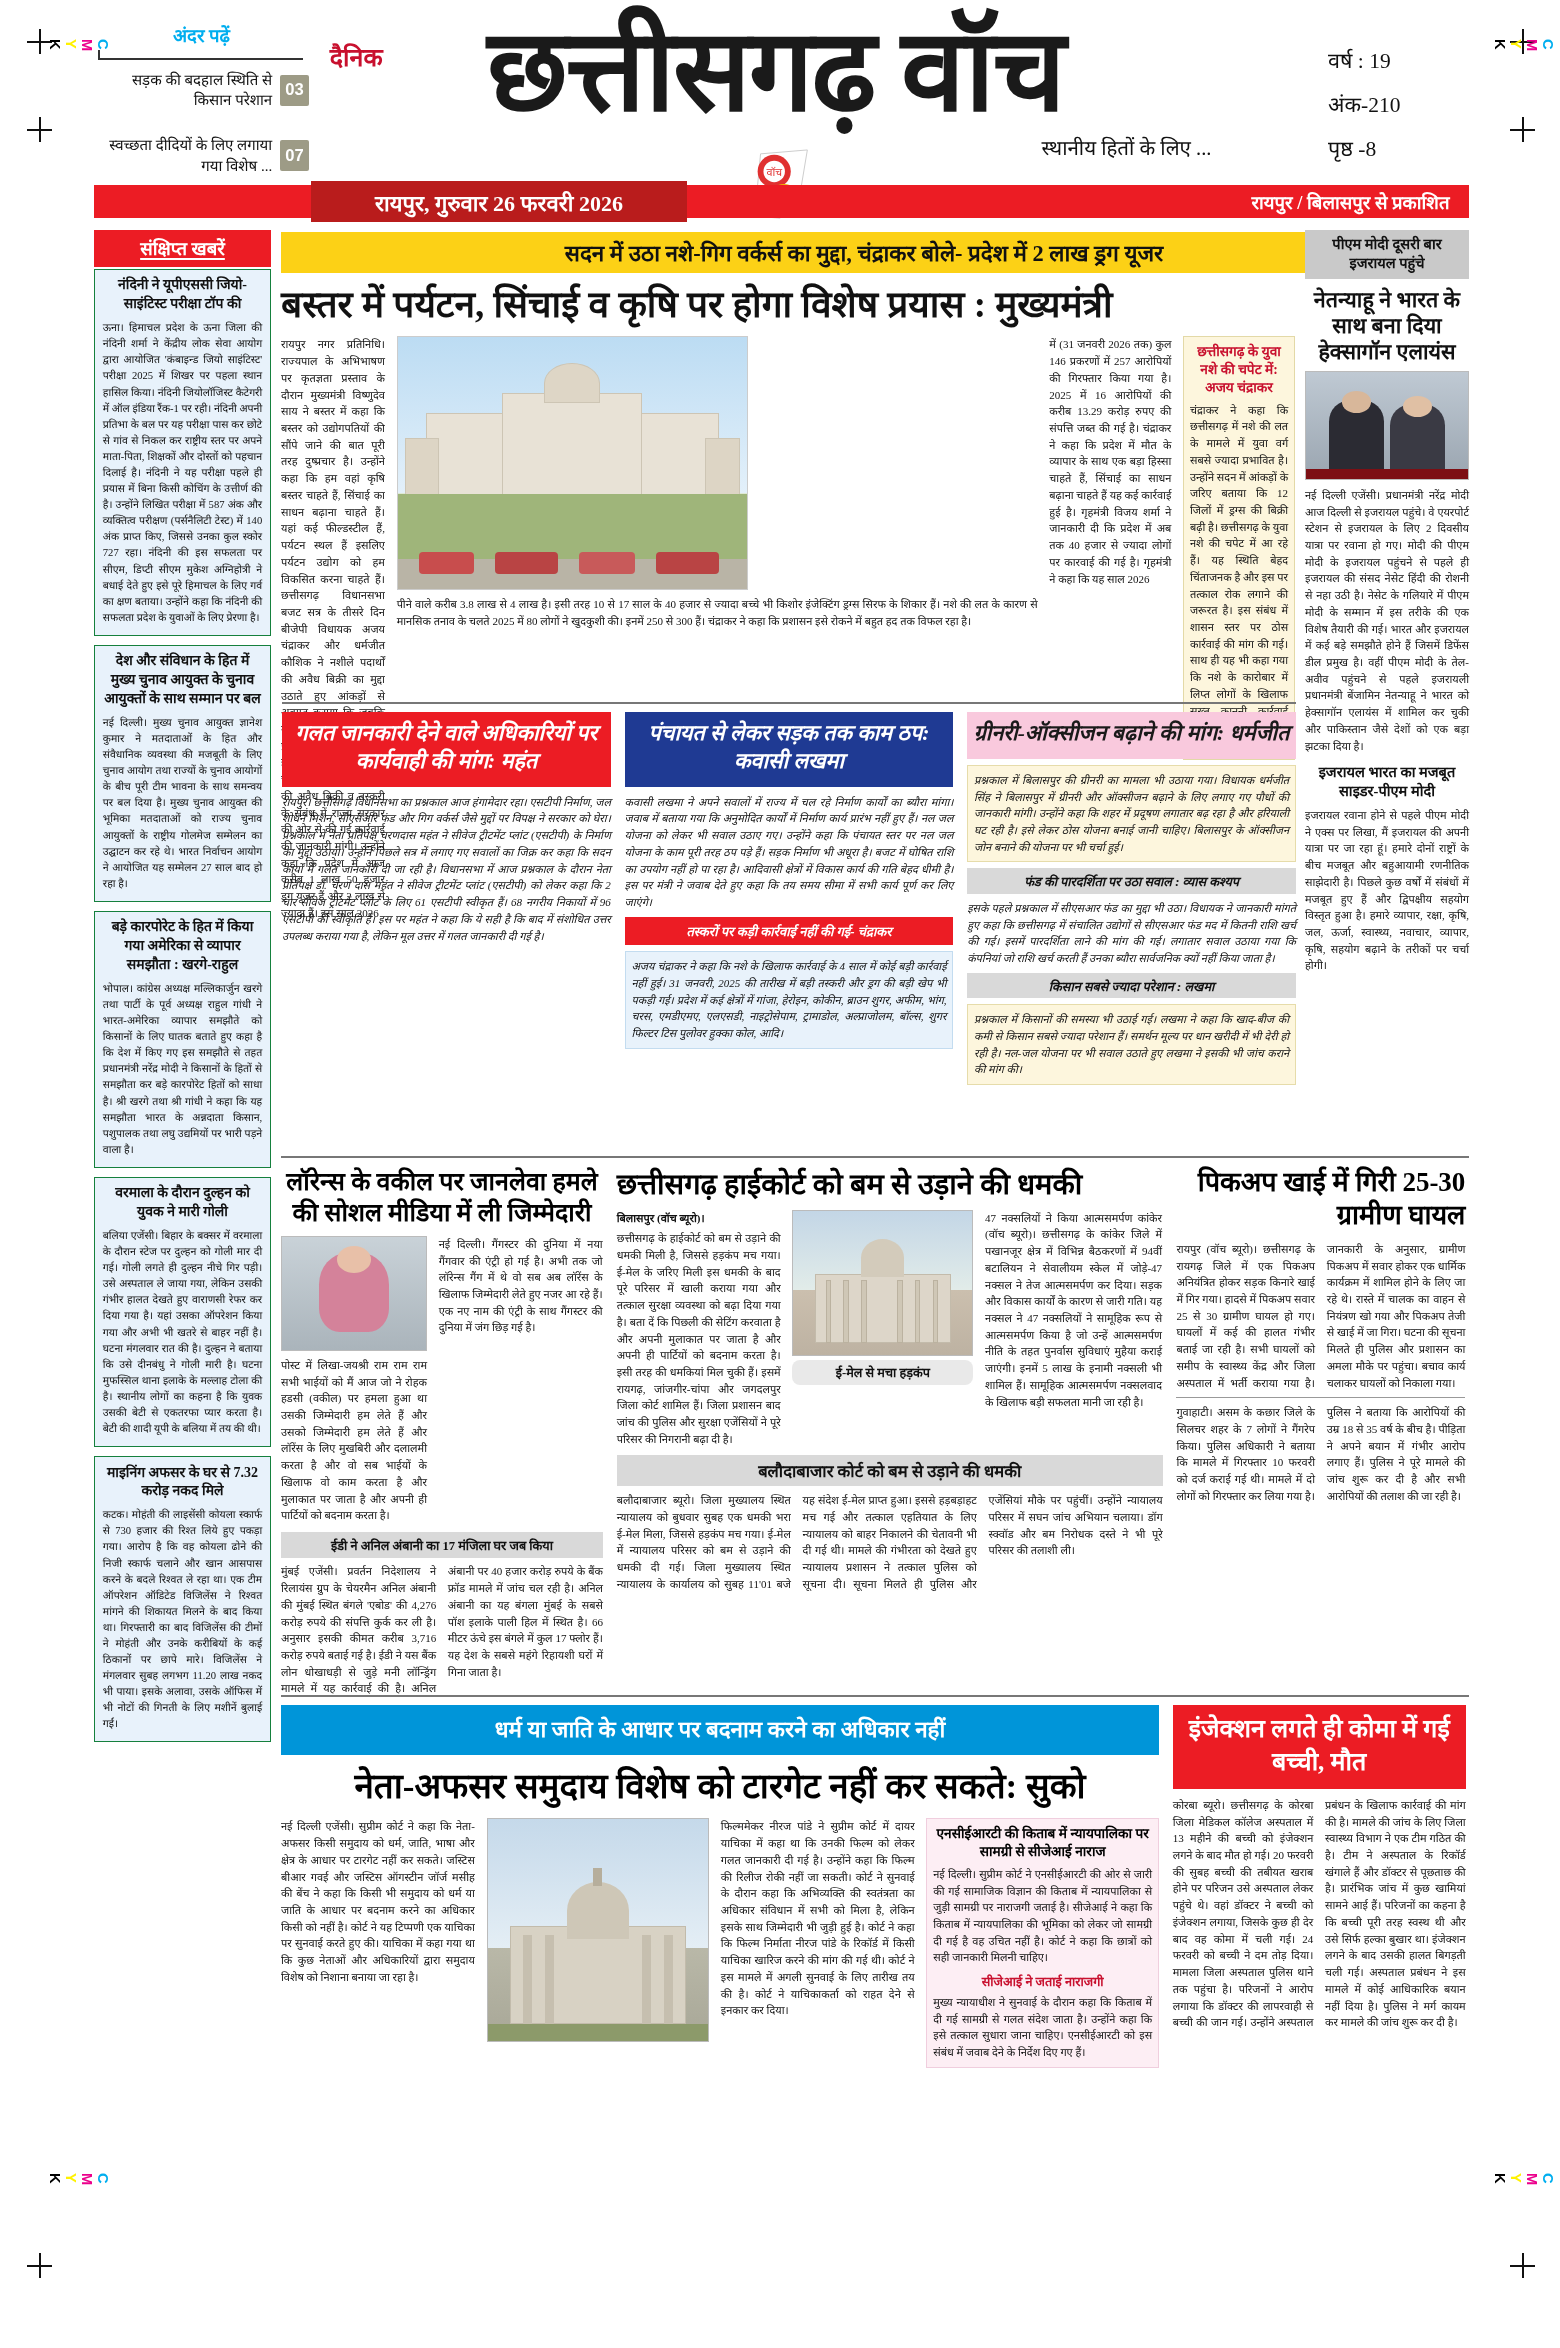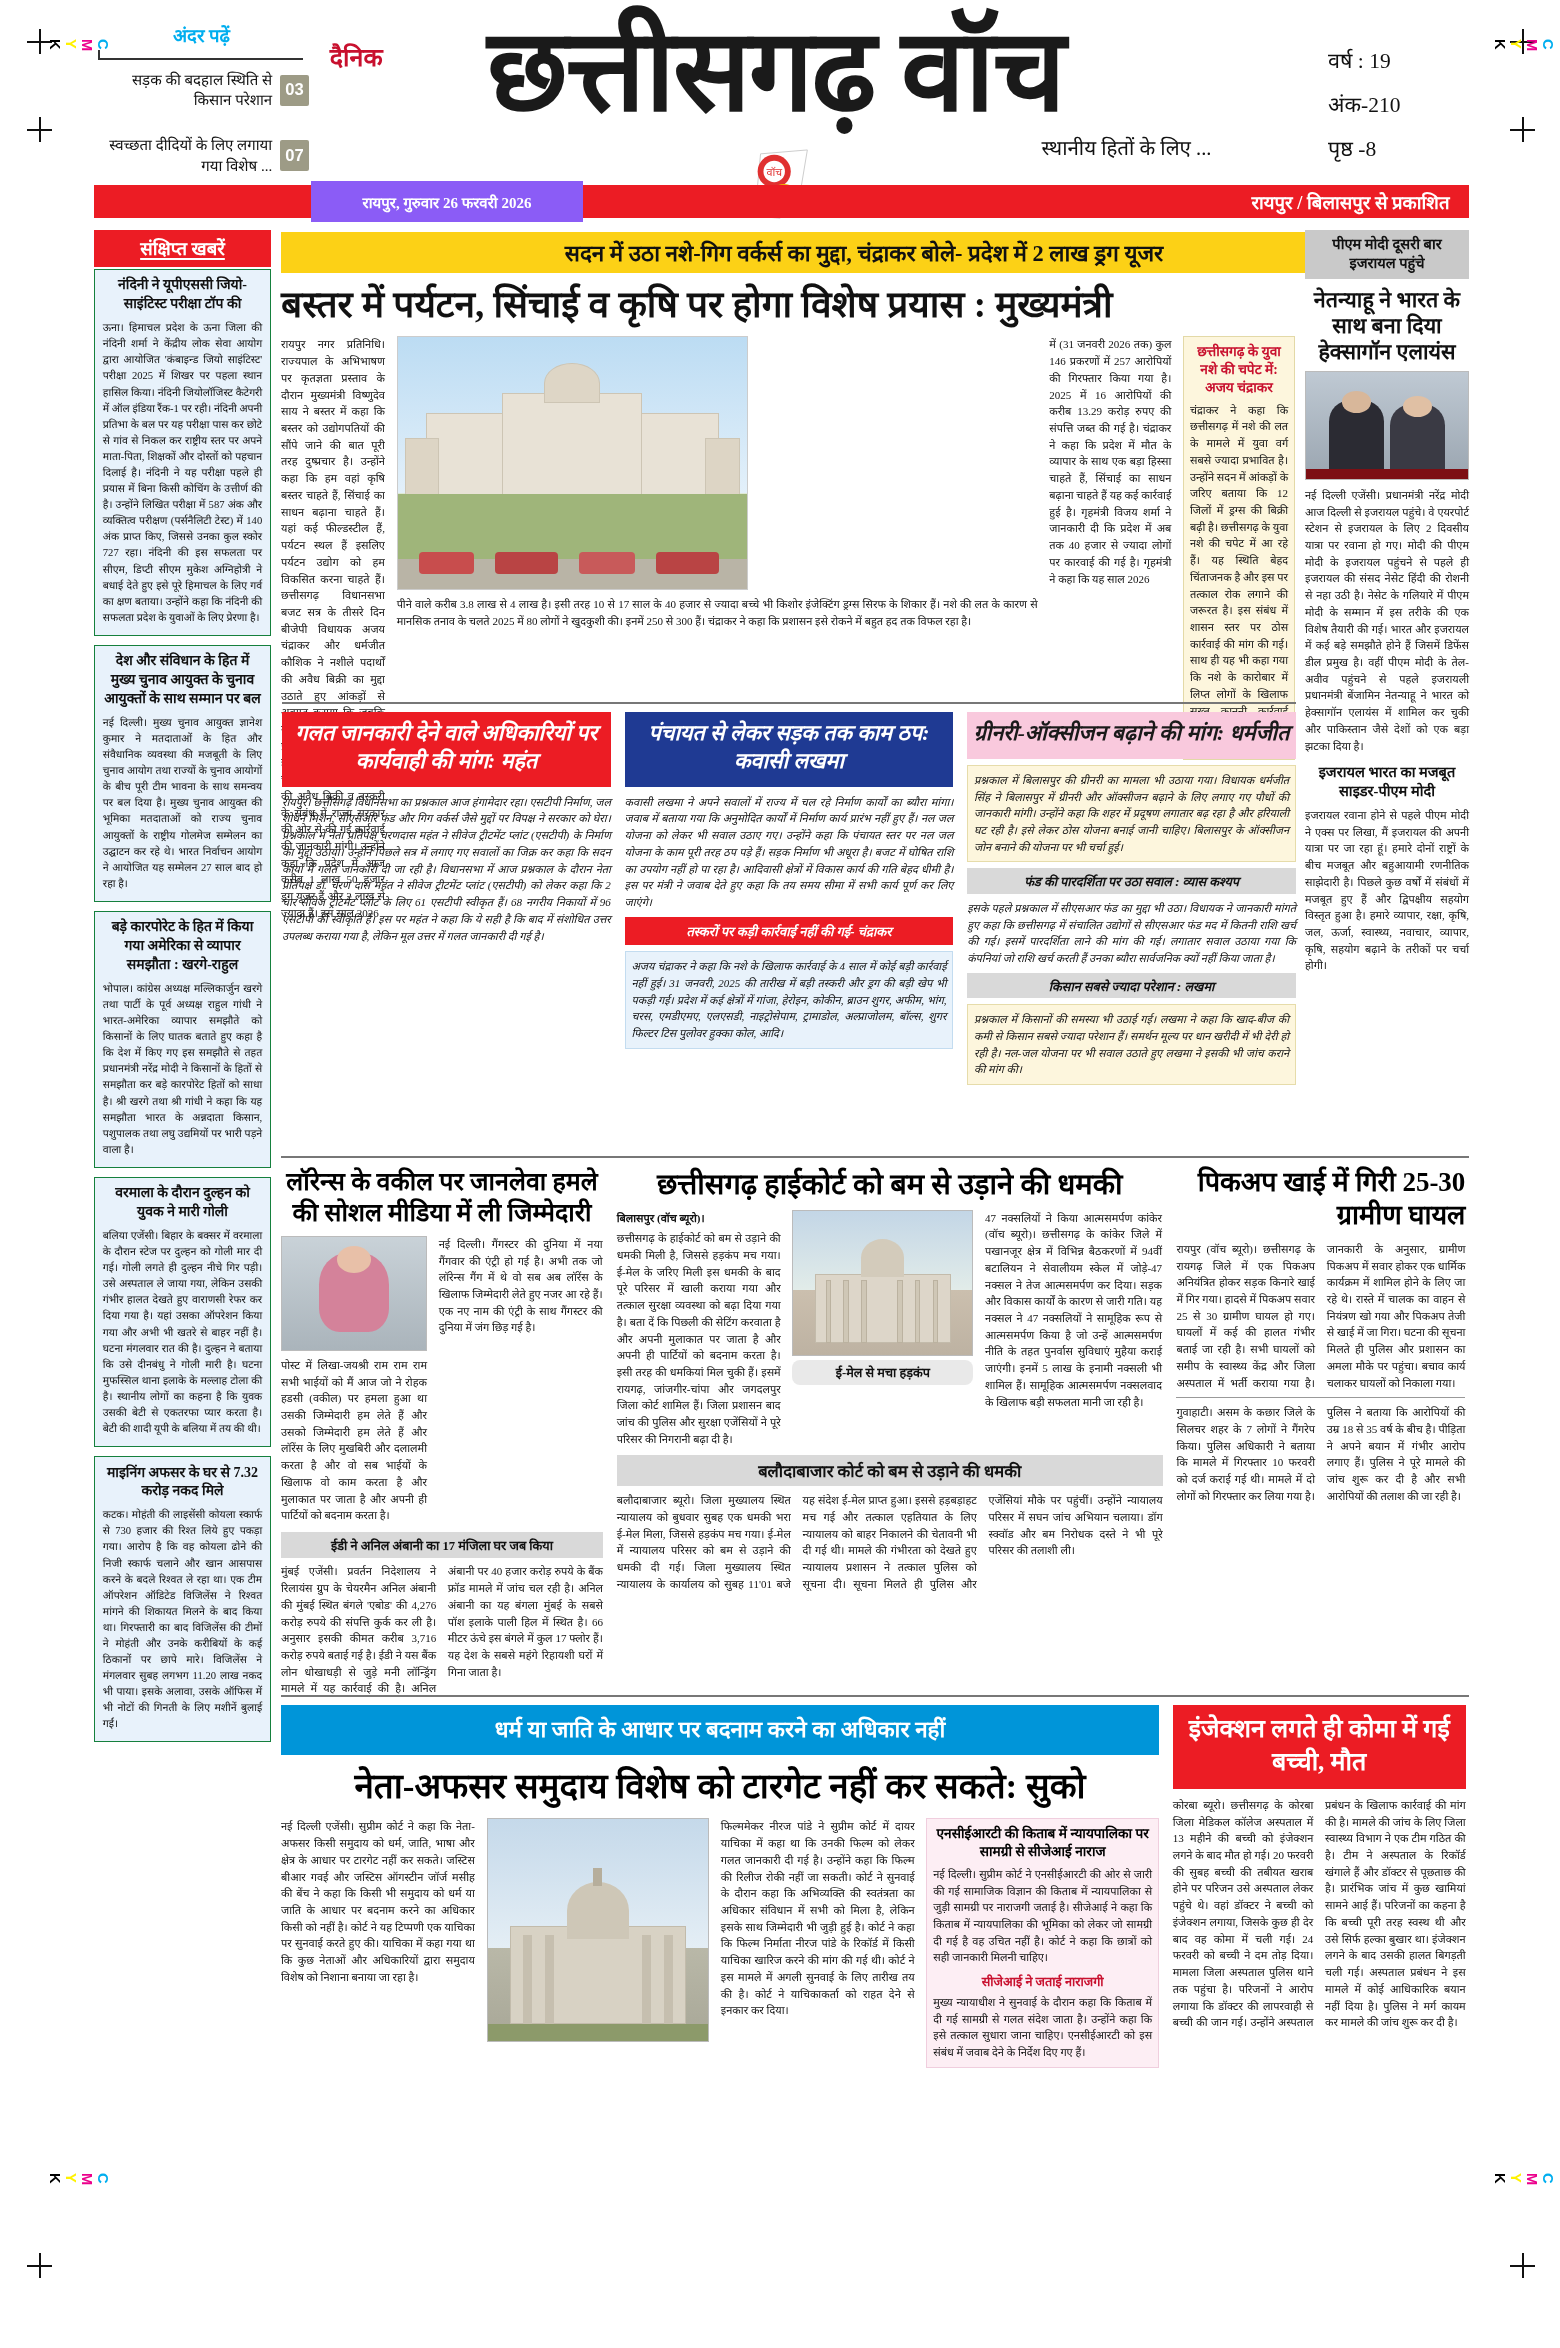--- a/index.html
+++ b/index.html
@@ -74,22 +74,22 @@
   .edition-info .price { font-weight:bold; font-size:22.4px;}
 
   .logo-seal { position:absolute; left:741px; top:148px; width:82px; height:78px; }
 
   
   .datebar {
     position:absolute; left:94px; top:185px; width:1375px; height:33px;
     background:#ec1c24;
   }
   .datebar .black {
-    position:absolute; left:217px; top:-3.9px; width:272px; height:41px;
-    background:#8b5cf6; color:#fff; font-size:15px; font-weight:bold;
+    position:absolute; left:217px; top:-3.9px; width:376px; height:41px;
+    background:#b91c1c; color:#fff; font-size:22px; font-weight:bold;
     display:flex; align-items:center; justify-content:center;
   }
   .datebar .pub {
     position:absolute; right:19.5px; top:0; height:33px; display:flex; align-items:center;
     color:#fff; font-size:18.5px; font-weight:bold;
   }
 
   
   .col-text { font-size:11px; line-height:1.52; text-align:justify; color:#111; }
 
@@ -422,21 +422,21 @@
           <div style="width:164px;">
             <div class="col-text">नई दिल्ली। गैंगस्टर की दुनिया में नया गैंगवार की एंट्री हो गई है। अभी तक जो लॉरेन्स गैंग में थे वो सब अब लॉरेंस के खिलाफ जिम्मेदारी लेते हुए नजर आ रहे हैं। एक नए नाम की एंट्री के साथ गैंगस्टर की दुनिया में जंग छिड़ गई है।</div>
           </div>
         </div>
 
         <div class="subhead-gray" style="margin-top:7.8px;">ईडी ने अनिल अंबानी का 17 मंजिला घर जब किया</div>
         <div class="col-text" style="column-count:2; column-gap:11.7px;">मुंबई एजेंसी। प्रवर्तन निदेशालय ने रिलायंस ग्रुप के चेयरमैन अनिल अंबानी की मुंबई स्थित बंगले 'एबोड' की 4,276 करोड़ रुपये की संपत्ति कुर्क कर ली है। अनुसार इसकी कीमत करीब 3,716 करोड़ रुपये बताई गई है। ईडी ने यस बैंक लोन धोखाधड़ी से जुड़े मनी लॉन्ड्रिंग मामले में यह कार्रवाई की है। अनिल अंबानी पर 40 हजार करोड़ रुपये के बैंक फ्रॉड मामले में जांच चल रही है। अनिल अंबानी का यह बंगला मुंबई के सबसे पॉश इलाके पाली हिल में स्थित है। 66 मीटर ऊंचे इस बंगले में कुल 17 फ्लोर हैं। यह देश के सबसे महंगे रिहायशी घरों में गिना जाता है।</div>
       </div>
 
       <div style="width:546px;">
-        <h2 style="font-size:29px; line-height:1.25; font-weight:bold; text-align:center;">छत्तीसगढ़ हाईकोर्ट को बम से उड़ाने की धमकी</h2>
+        <h2 style="font-size:29px; line-height:1.25; font-weight:bold; ">छत्तीसगढ़ हाईकोर्ट को बम से उड़ाने की धमकी</h2>
 
         <div class="flex gap12" style="margin-top:7.8px;">
           <div style="width:164px;">
             <div class="col-text" style="font-weight:bold; margin-bottom:3.9px;">बिलासपुर (वॉच ब्यूरो)।</div>
             <div class="col-text">छत्तीसगढ़ के हाईकोर्ट को बम से उड़ाने की धमकी मिली है, जिससे हड़कंप मच गया। ई-मेल के जरिए मिली इस धमकी के बाद पूरे परिसर में खाली कराया गया और तत्काल सुरक्षा व्यवस्था को बढ़ा दिया गया है। बता दें कि पिछली की सेटिंग करवाता है और अपनी मुलाकात पर जाता है और अपनी ही पार्टियों को बदनाम करता है। इसी तरह की धमकियां मिल चुकी हैं। इसमें रायगढ़, जांजगीर-चांपा और जगदलपुर जिला कोर्ट शामिल हैं। जिला प्रशासन बाद जांच की पुलिस और सुरक्षा एजेंसियों ने पूरे परिसर की निगरानी बढ़ा दी है।</div>
           </div>
           <div style="width:181px;">
             <div class="photo photo-court" style="height:146px; position:relative; border:1px solid #bbb;">
               <div style="position:absolute; inset:0; background:linear-gradient(#c3d6e6 0%,#e2ece9 55%,#cbbfae 55%,#bdb2a2 100%);"></div>
               <div class="court-body"></div>

